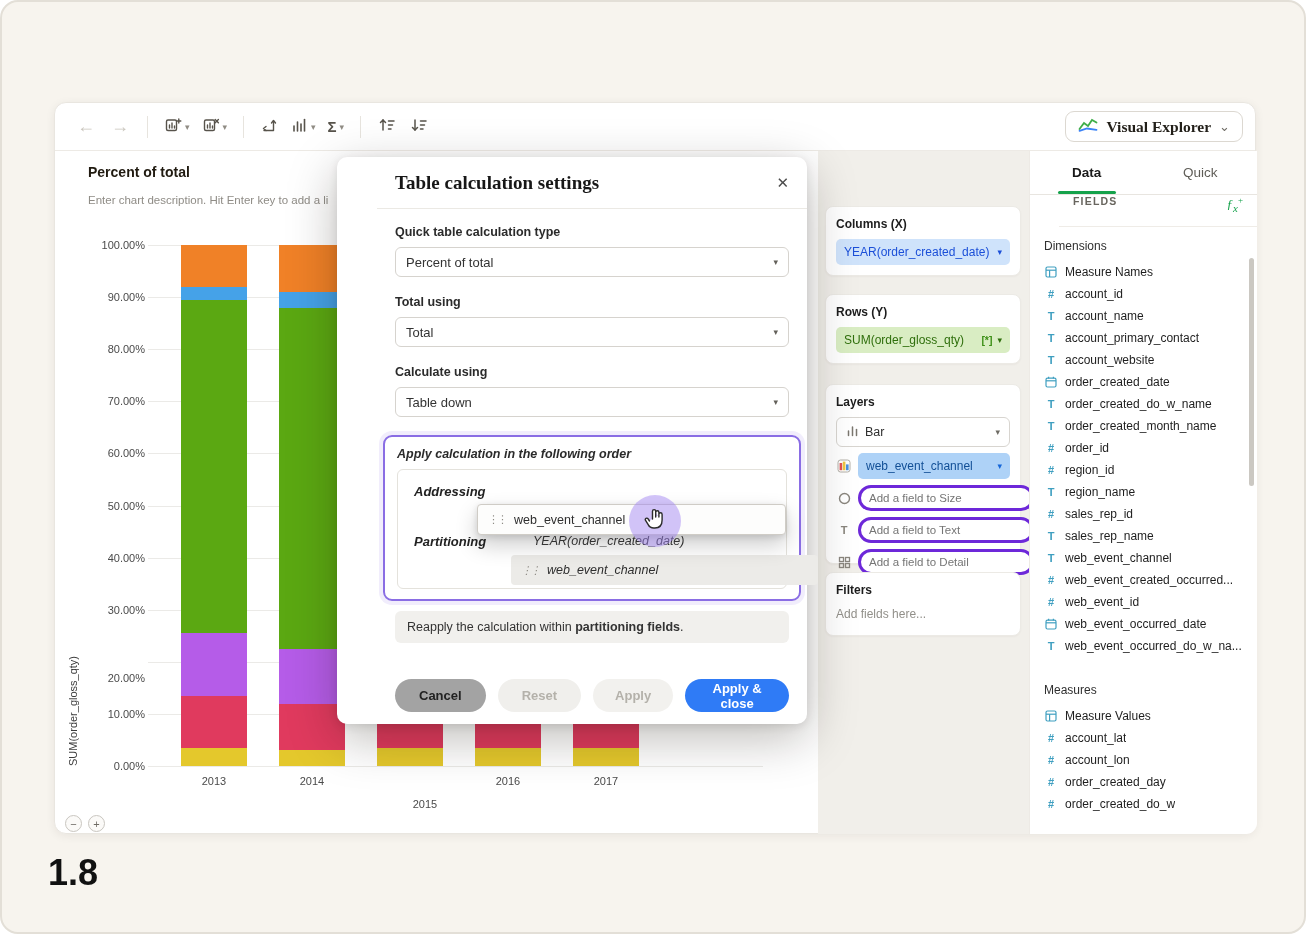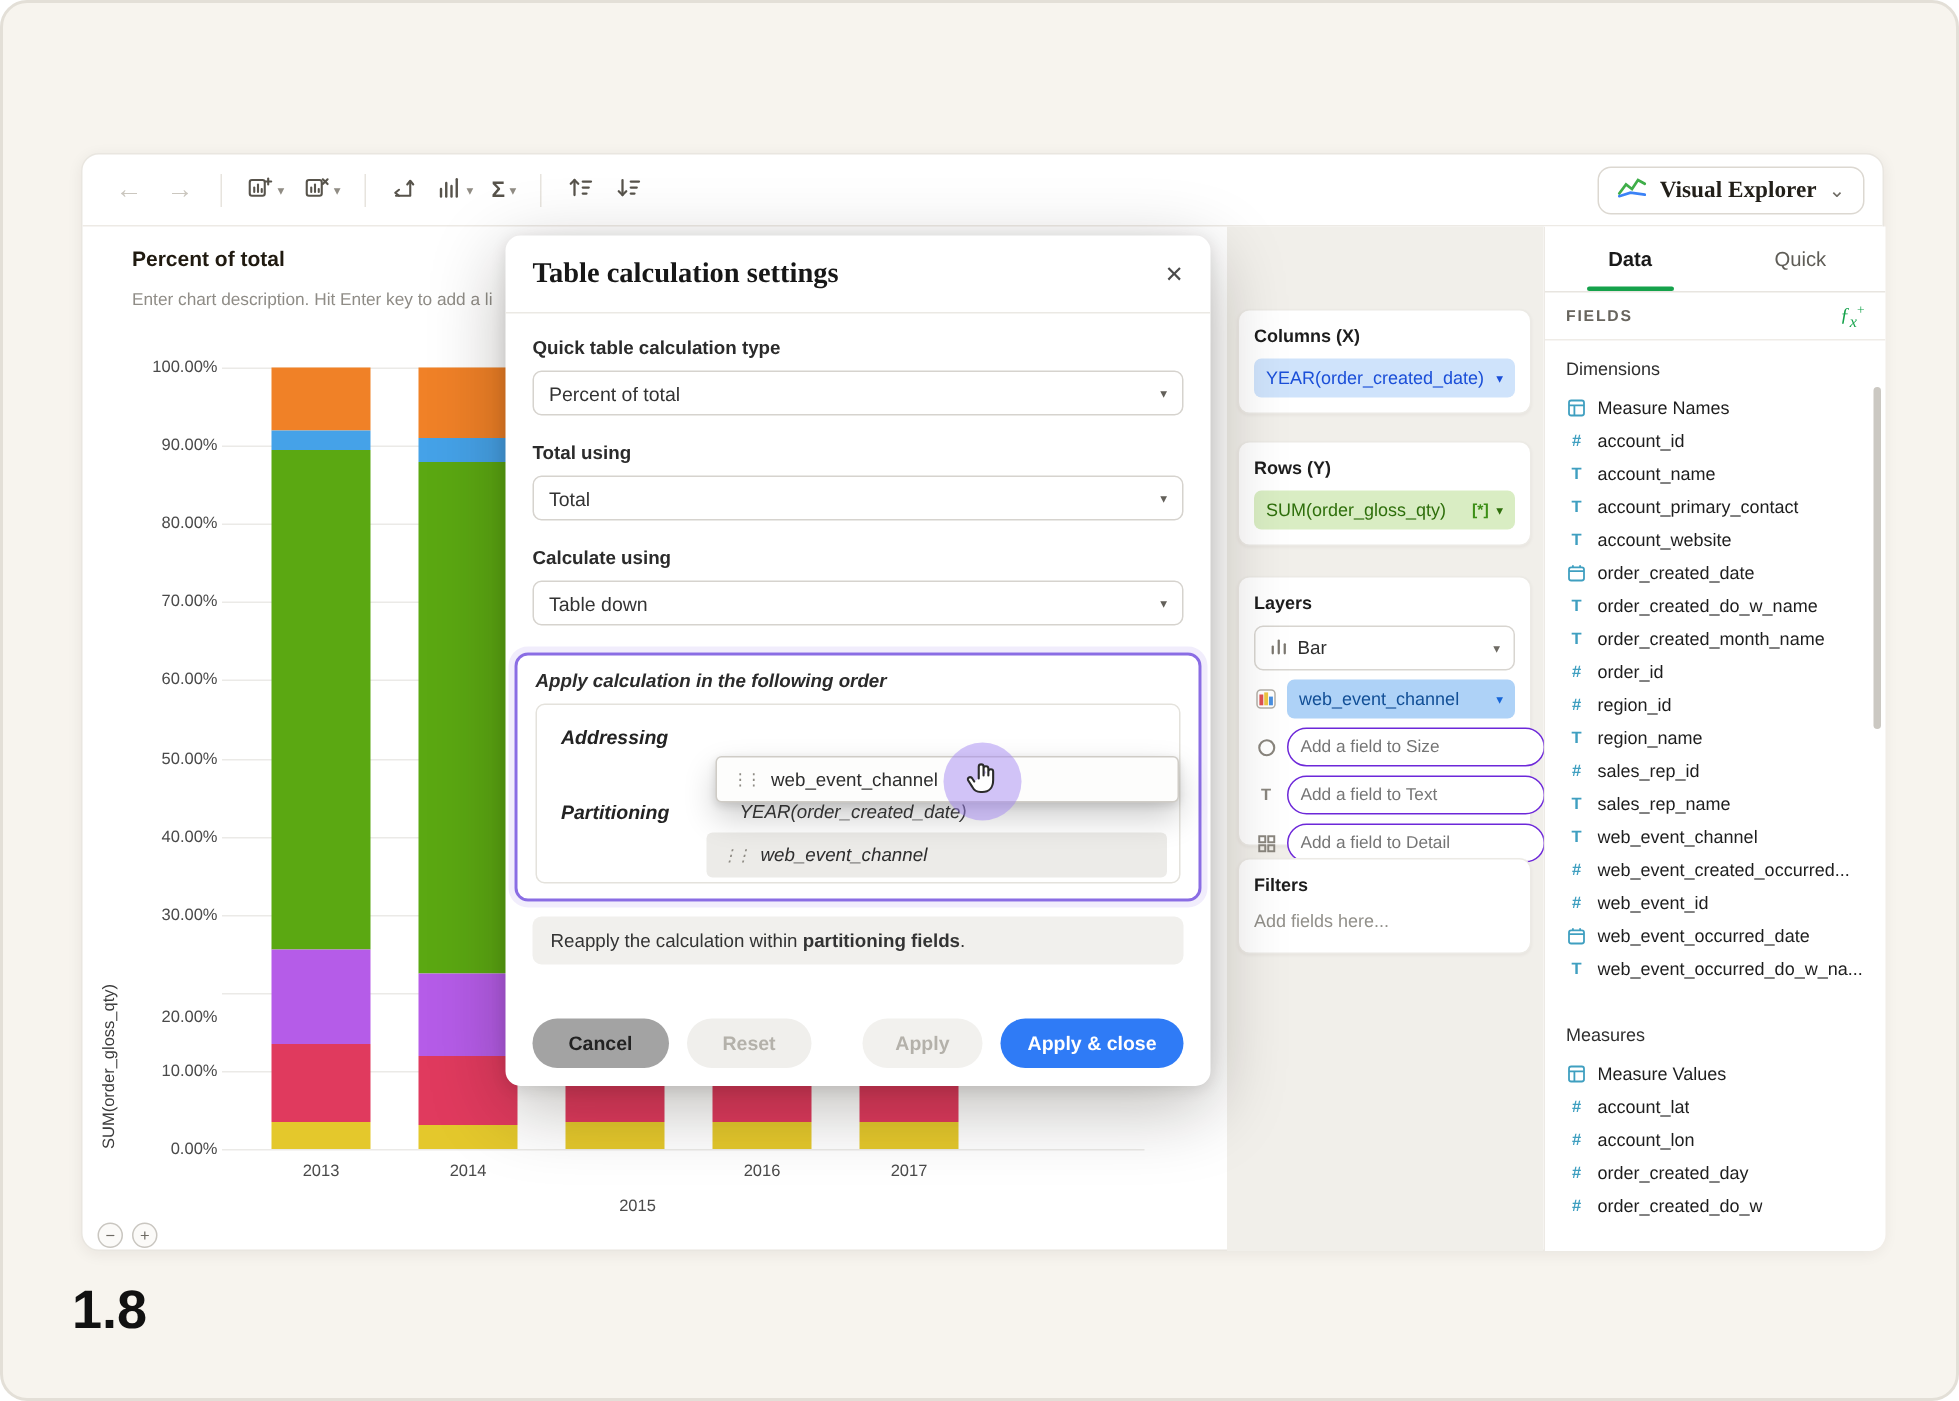--- a/index.html
+++ b/index.html
@@ -62,52 +62,52 @@
   .select { height:30px; border:1px solid #d8d5d0; border-radius:6px; display:flex; align-items:center;
             padding:0 9px; font-size:12.5px; color:#2e2e2e; background:#fff; cursor:pointer; }
   .select .grow { flex:1; margin-left:6px; }
   .select .caret { font-size:9px; color:#6e6b64; }
   .layer-row { display:flex; align-items:center; gap:6px; margin-top:6px; height:26px; }
   .layer-icon { width:16px; display:flex; justify-content:center; align-items:center; color:#8a867e;
                 font-size:11px; font-weight:700; flex:none; }
   .pill-active { flex:1; height:26px; background:#aed2f7; color:#124f96; border-radius:5px; display:flex;
                  align-items:center; justify-content:space-between; padding:0 8px; font-size:12px; cursor:pointer; }
   .pill-active .pill-caret { color:#1565d8; }
-  .drop-input { flex:1; height:26px; border:1px solid #6d28d9; border-radius:13px; background:#fff;
+  .drop-input { flex:1; height:26px; border:3px solid #6d28d9; border-radius:13px; background:#fff;
                 font-size:11.5px; color:#9a978f; padding:0 8px; font-family:"Liberation Sans", sans-serif; }
   .filters-hint { margin-top:10px; font-size:12px; color:#92908a; }
 
   
   .sidebar { position:absolute; left:974px; top:0; width:228px; height:683px; background:#fff;
              border-left:1px solid #edeae5; border-radius:0 0 11px 0; overflow:hidden; }
   .tabs { height:44px; display:flex; border-bottom:1px solid #e8e5e0; }
   .tab { flex:1; display:flex; align-items:center; justify-content:center; font-size:13.5px;
          color:#5f5d57; cursor:pointer; position:relative; }
   .tab.active { color:#191919; font-weight:700; }
   .tab.active::after { content:""; position:absolute; bottom:0; left:50%; transform:translateX(-50%);
                        width:58px; height:3px; background:#15a24b; border-radius:2px; }
-  .fields-bar { height:32px; display:flex; align-items:center; justify-content:space-between;
-                padding:0 14px; border-bottom:1px solid #efece7; }
+  .fields-bar { height:32px; display:flex; align-items:flex-start; justify-content:space-between;
+                padding:0 14px; border-bottom:1px solid #efece7;margin-left:29px; }
   .fields-label { font-size:10.5px; font-weight:700; letter-spacing:1.2px; color:#68655e; }
   .fx-btn { color:#15a24b; font-size:13px; font-family:"Liberation Serif", serif; font-style:italic;
             background:none; border:none; cursor:pointer; }
   .fx-btn sup { font-style:normal; font-size:9px; }
   .field-list { padding:12px 14px 0 14px; }
   .section-label { font-size:12px; color:#2f2f2f; margin-bottom:8px; }
   .field-row { display:flex; align-items:center; gap:7px; height:22px; cursor:pointer; }
   .field-icon { width:14px; flex:none; display:flex; justify-content:center; align-items:center;
                 color:#3f9fc0; font-size:11px; font-weight:700; }
   .field-name { font-size:12px; color:#1e1e1e; white-space:nowrap; overflow:hidden; }
   .measures-gap { margin-top:26px; }
   .scroll-thumb { position:absolute; right:3px; top:107px; width:5px; height:228px;
                   background:#cbc8c2; border-radius:3px; }
 
   
   .modal { position:absolute; left:335px; top:155px; width:470px; height:567px; background:#fff;
-           border-radius:10px; box-shadow:0 14px 50px rgba(20,15,5,.28), 0 2px 10px rgba(0,0,0,.10); z-index:10; }
+           border-radius:10px; box-shadow:0 14px 50px rgba(20,15,5,.28), 0 2px 10px rgba(0,0,0,.10); z-index:10;padding-left:40px; }
   .modal-header { height:52px; display:flex; align-items:center; justify-content:space-between;
                   padding:0 18px; border-bottom:1px solid #ebe9e4; }
   .modal-title { font-family:"Liberation Serif", serif; font-size:19px; font-weight:700; color:#171717; }
   .modal-close { background:none; border:none; font-size:15px; color:#4c4c4c; cursor:pointer; }
   .modal-body { padding:14px 18px 0 18px; }
   .form-label { font-size:12.5px; font-weight:700; color:#2b2b2b; margin:2px 0 8px 0; }
   .modal-select { height:30px; border:1px solid #d6d3ce; border-radius:6px; display:flex; align-items:center;
                   justify-content:space-between; padding:0 10px; font-size:13px; color:#333; cursor:pointer;
                   margin-bottom:18px; }
   .modal-select .caret { font-size:9px; color:#63605a; }

